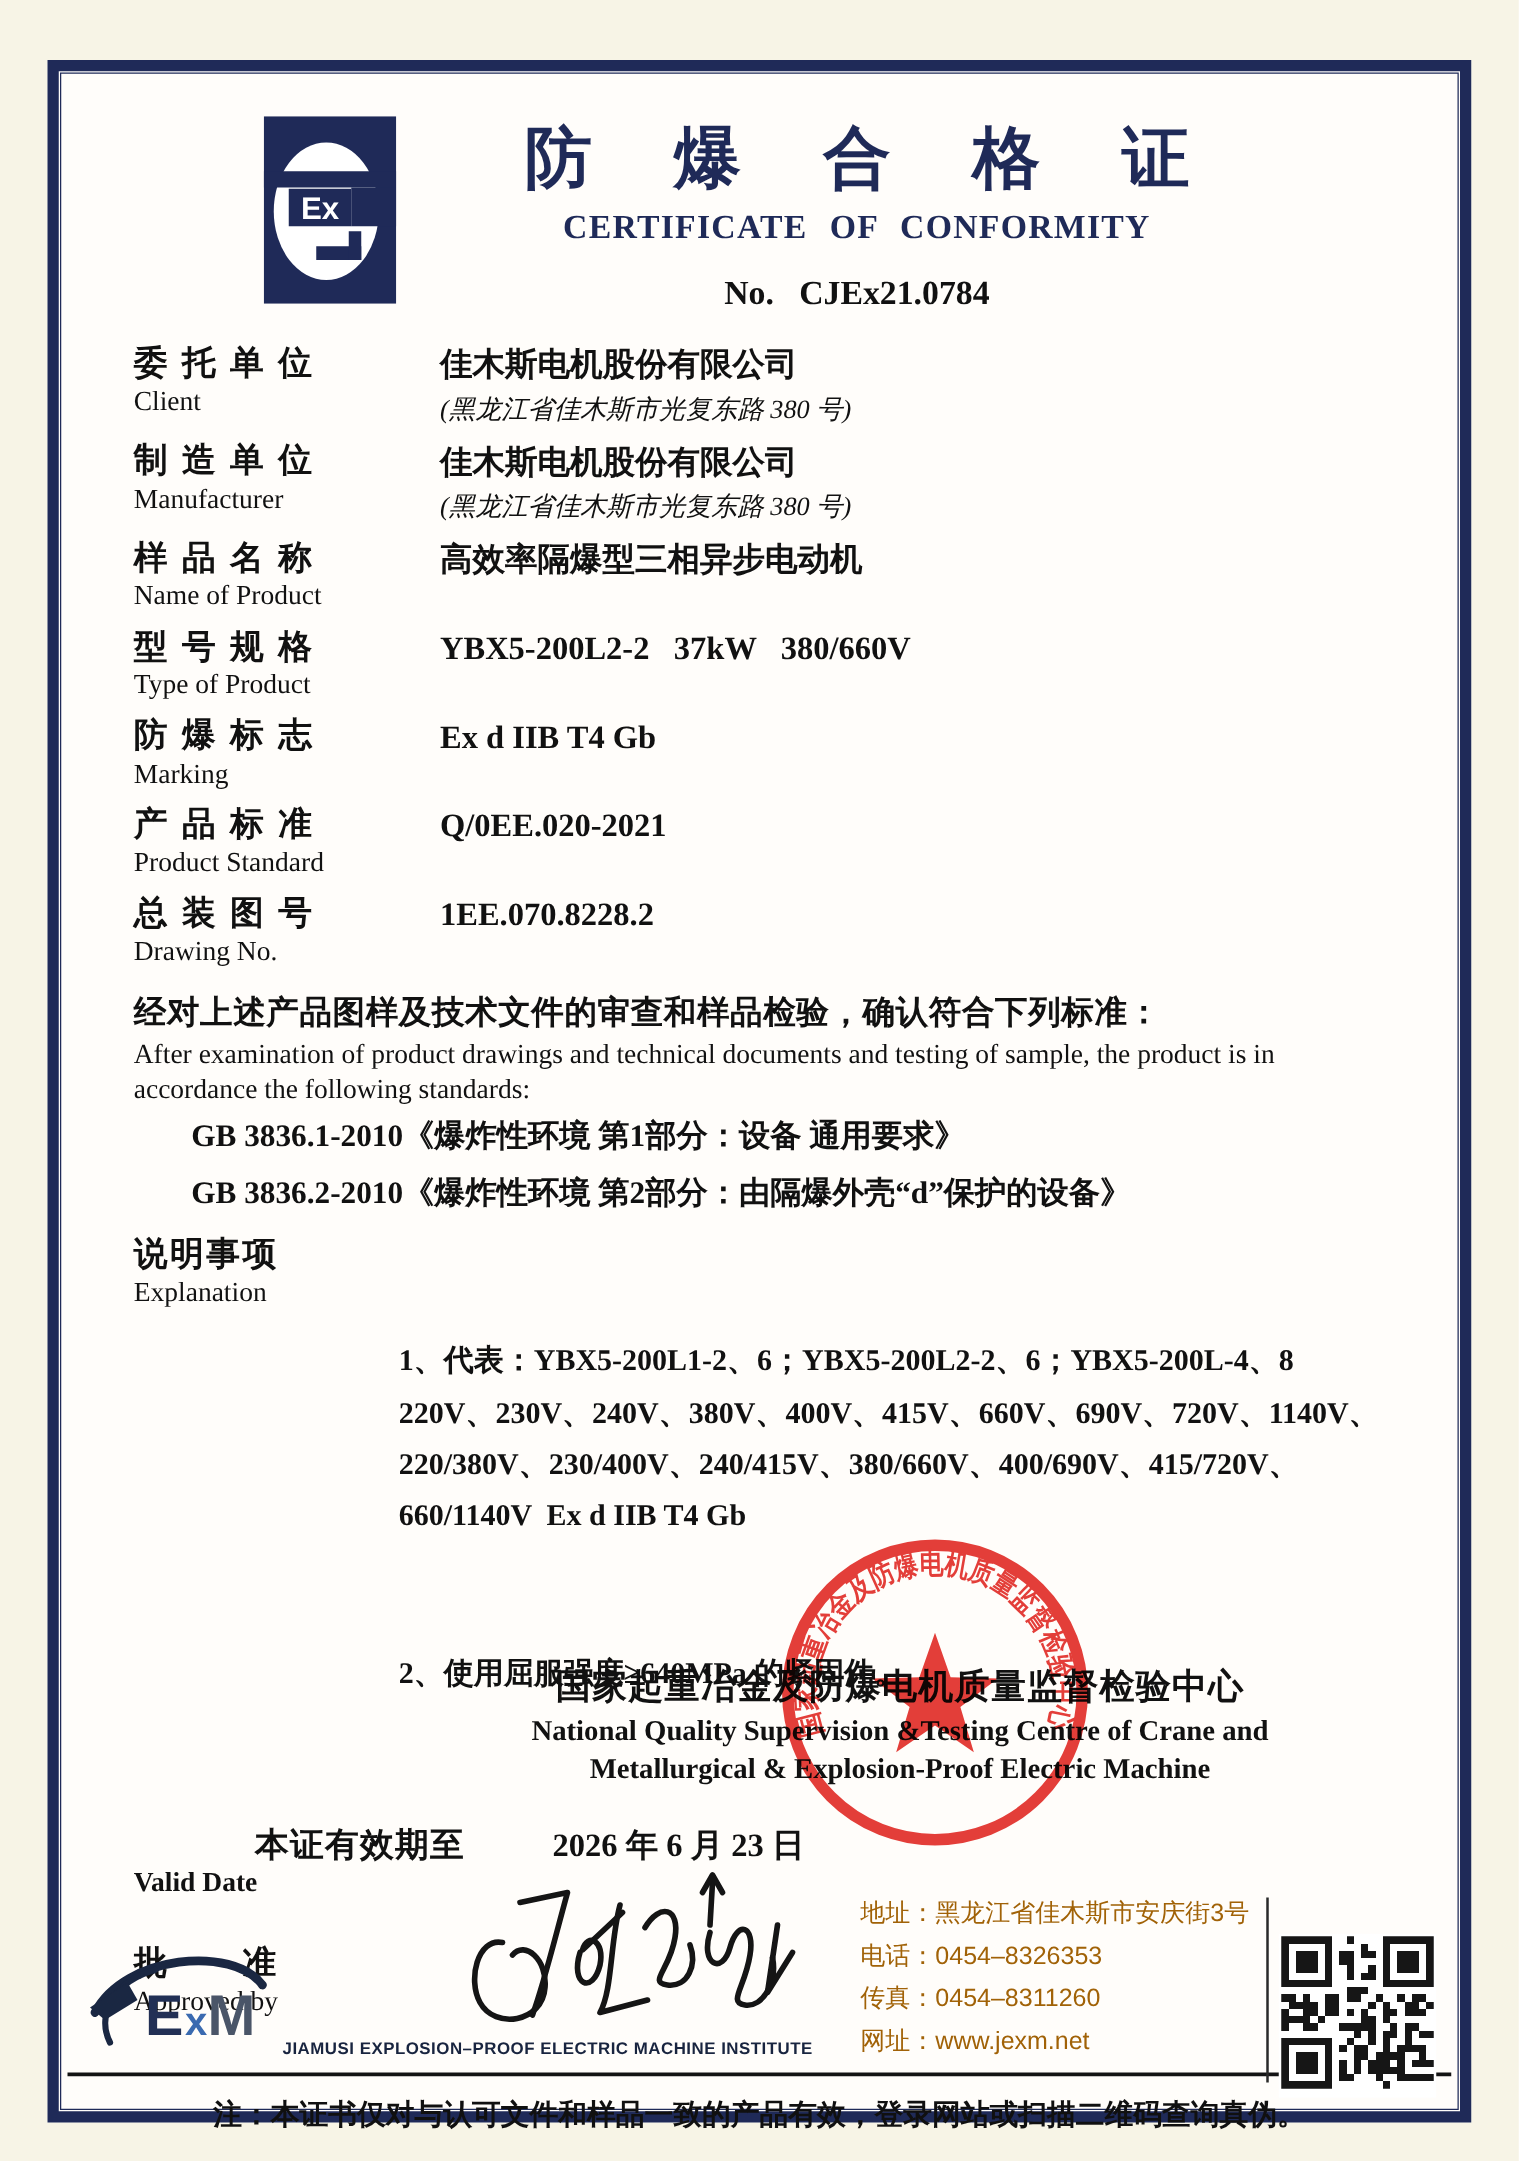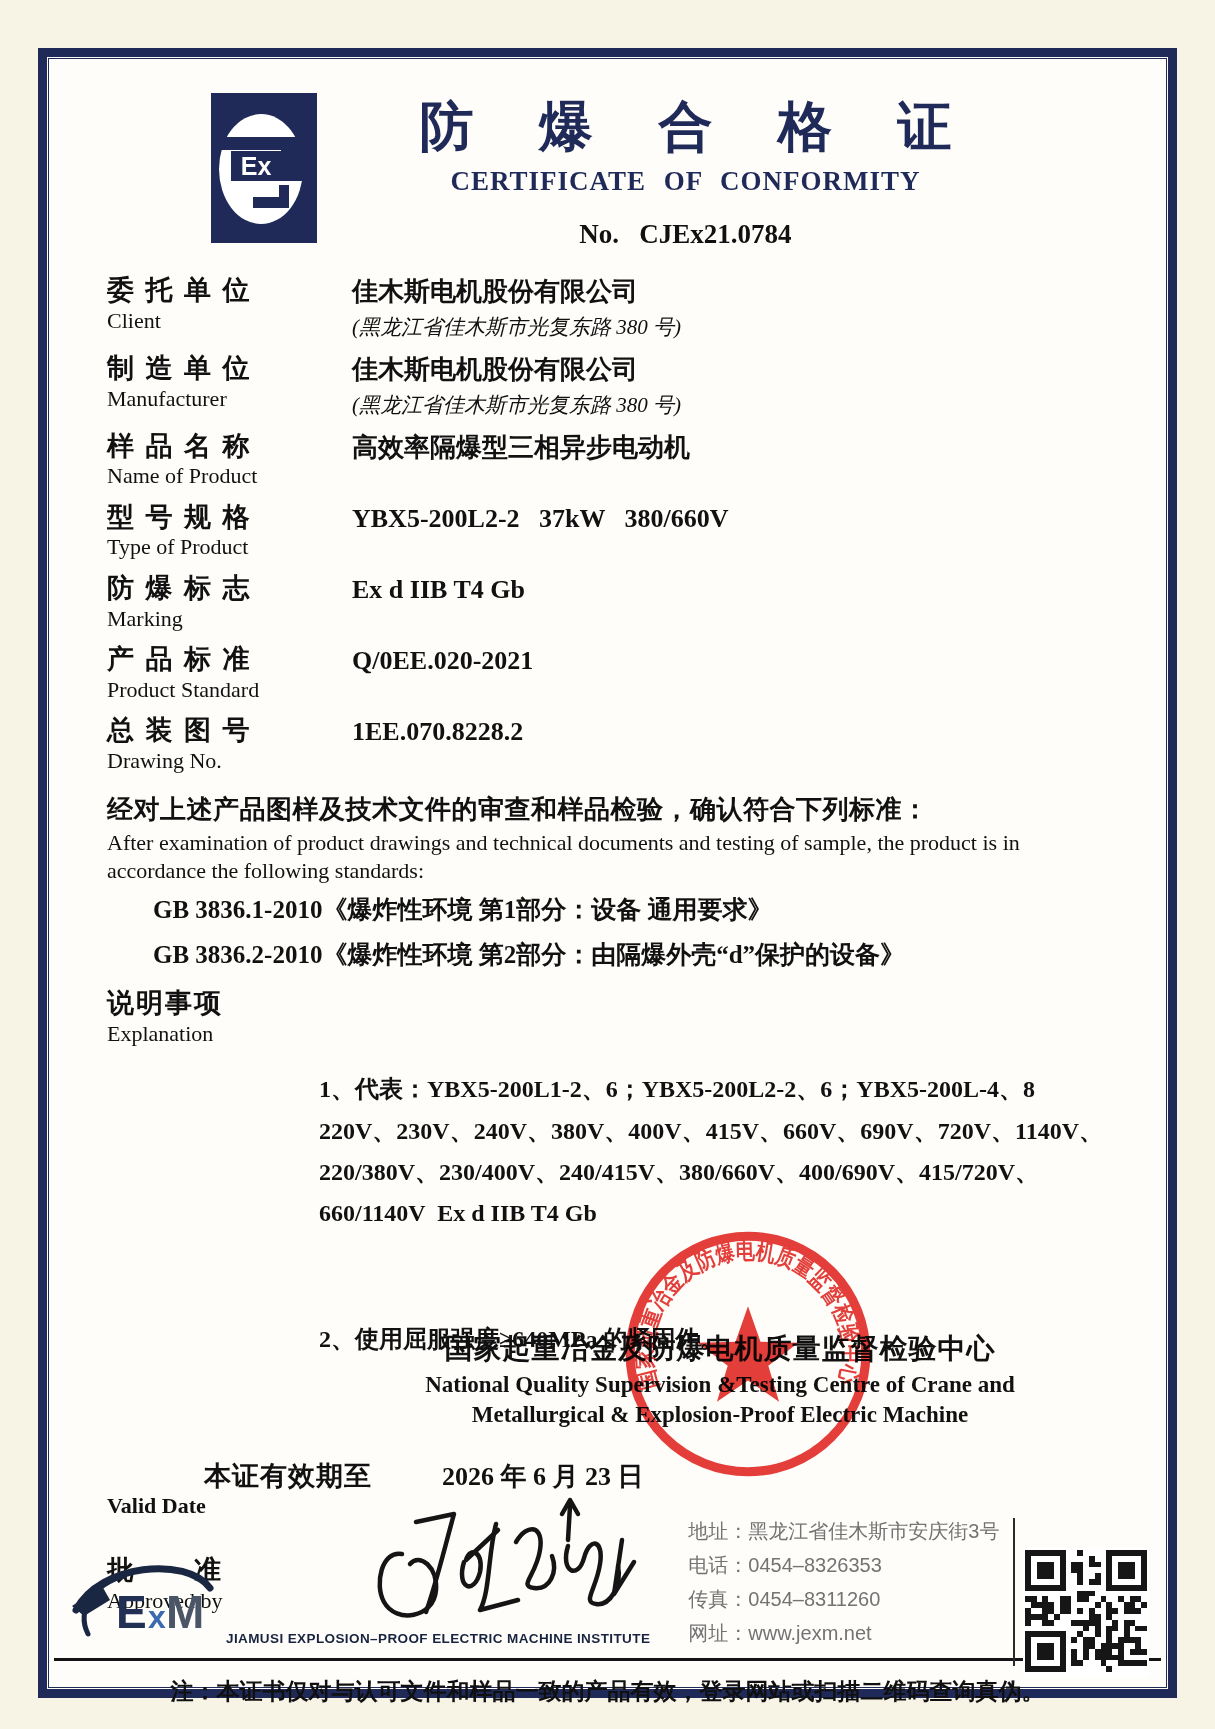--- a/index.html
+++ b/index.html
@@ -66,21 +66,21 @@
 
   .stamp{position:absolute;left:616px;top:1222px;z-index:2;opacity:.88;mix-blend-mode:multiply;}
 
   
   .footer{position:absolute;left:54px;right:54px;bottom:14px;}
   .footer-row{display:flex;align-items:flex-end;position:relative;padding-bottom:6px;}
   .jexm-logo{flex:0 0 auto;margin-left:12px;}
   .inst{margin-left:10px;margin-bottom:2px;}
   .inst-zh{font-family:"Liberation Sans","DejaVu Sans",sans-serif;font-size:33px;font-weight:700;letter-spacing:2px;color:#18243f;}
   .inst-en{font-family:"Liberation Sans","DejaVu Sans",sans-serif;font-size:13.5px;font-weight:700;letter-spacing:.4px;color:#18243f;margin-top:2px;}
-  .contacts{margin-left:38px;margin-bottom:-2px;font-family:"Liberation Sans","DejaVu Sans",sans-serif;font-size:20px;line-height:1.7;color:#737373;}
+  .contacts{margin-left:38px;margin-bottom:-2px;font-family:"Liberation Sans","DejaVu Sans",sans-serif;font-size:20px;line-height:1.7;color:#a16207;}
   .contact-line{white-space:nowrap;}
   .vdiv{position:absolute;right:146px;bottom:-12px;width:2px;height:148px;background:#2a2a2a;}
   .qr-wrap{position:absolute;right:12px;bottom:-24px;background:#fff;padding:2px;z-index:3;}
   .footer-line{border-top:3px solid #141414;margin-top:4px;}
   .footer-note{
     text-align:center;font-family:"Liberation Sans","DejaVu Sans",sans-serif;
     font-size:23px;font-weight:600;margin-top:15px;margin-bottom:8px;color:#101010;
   }
 </style>
 </head>

